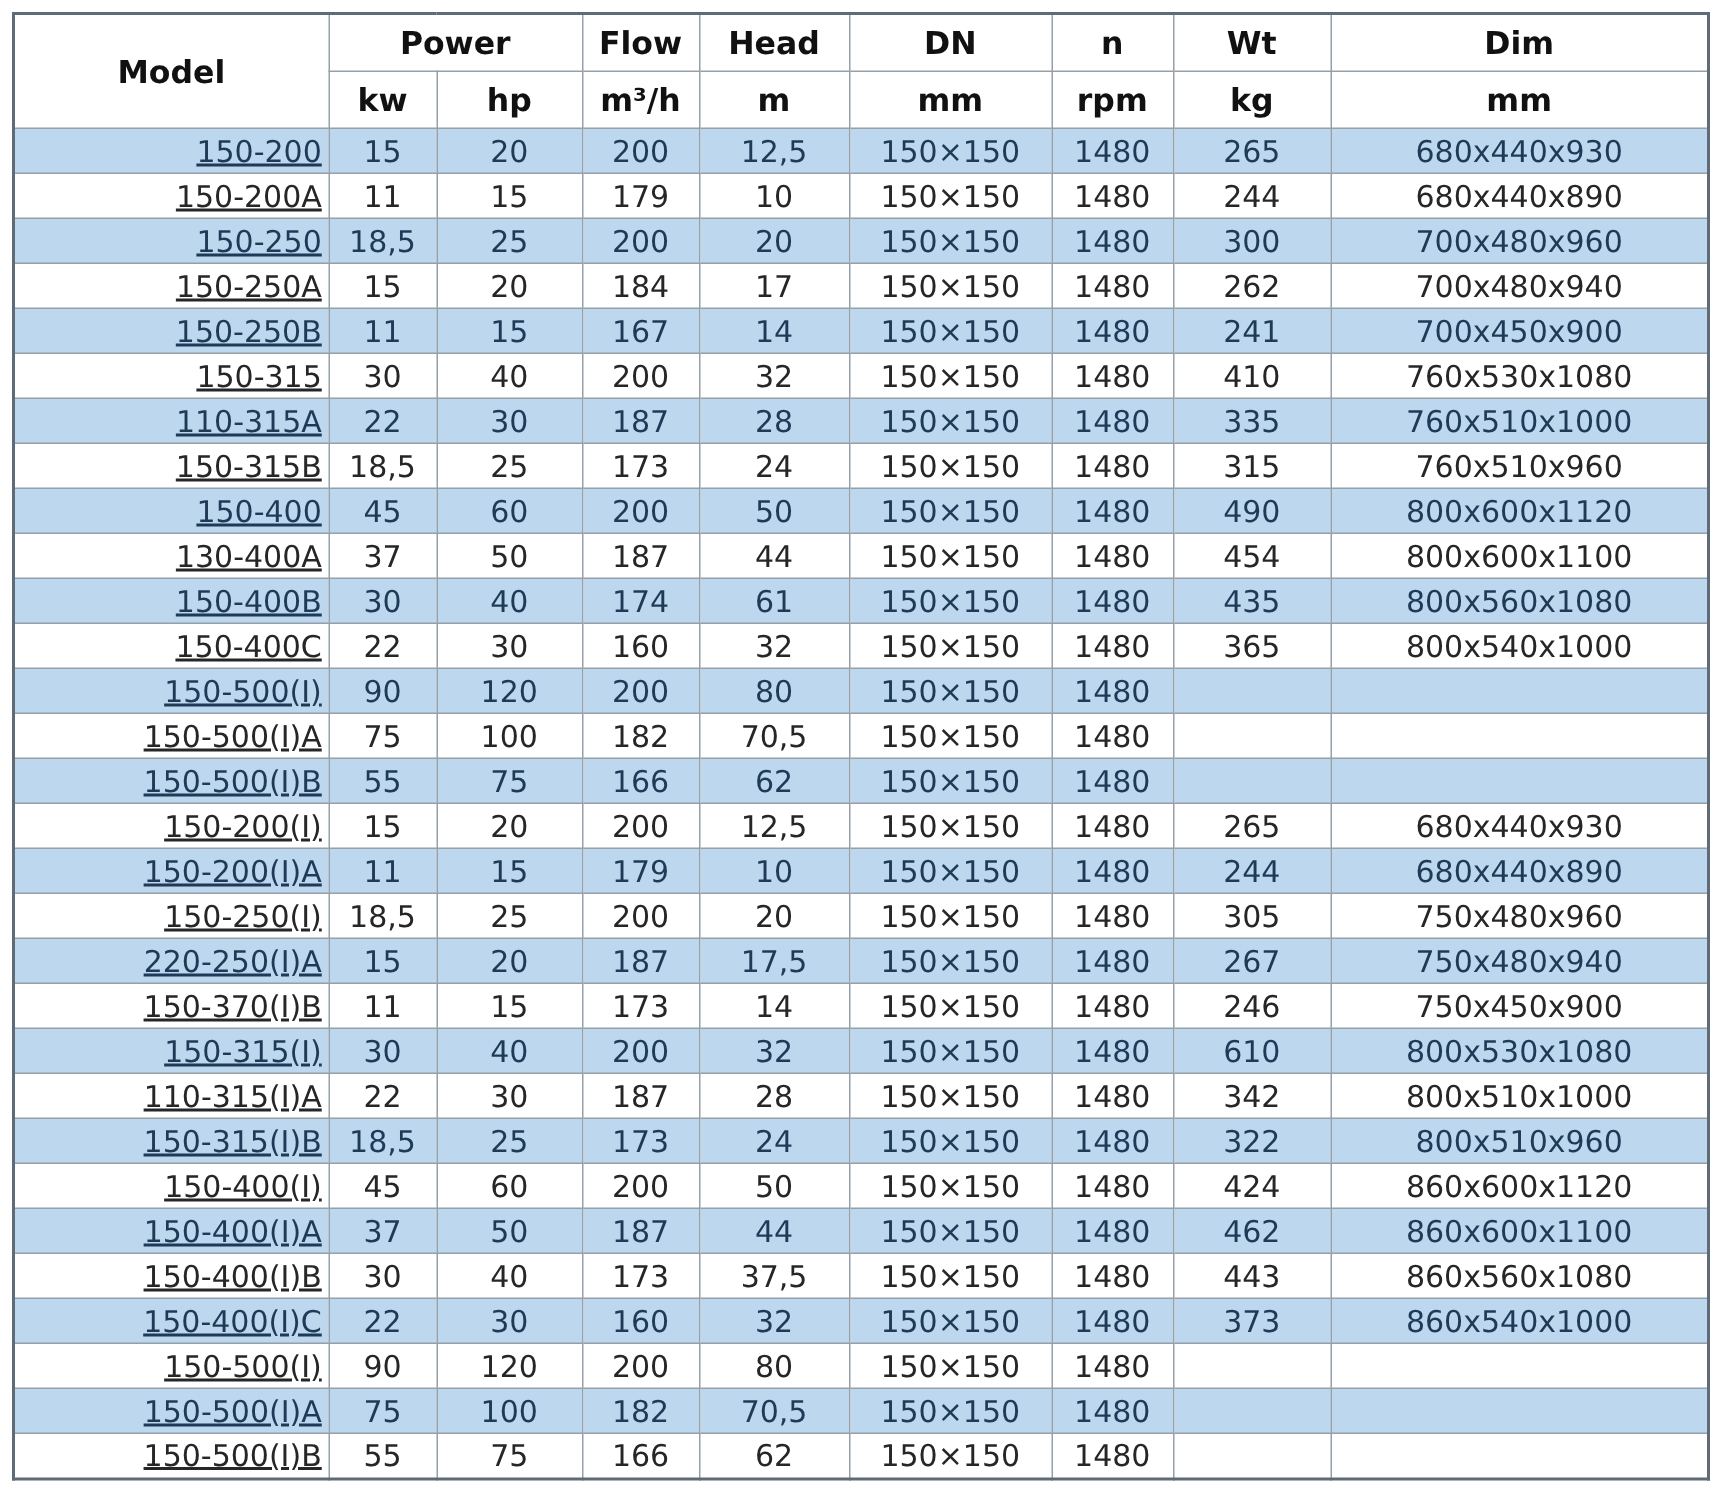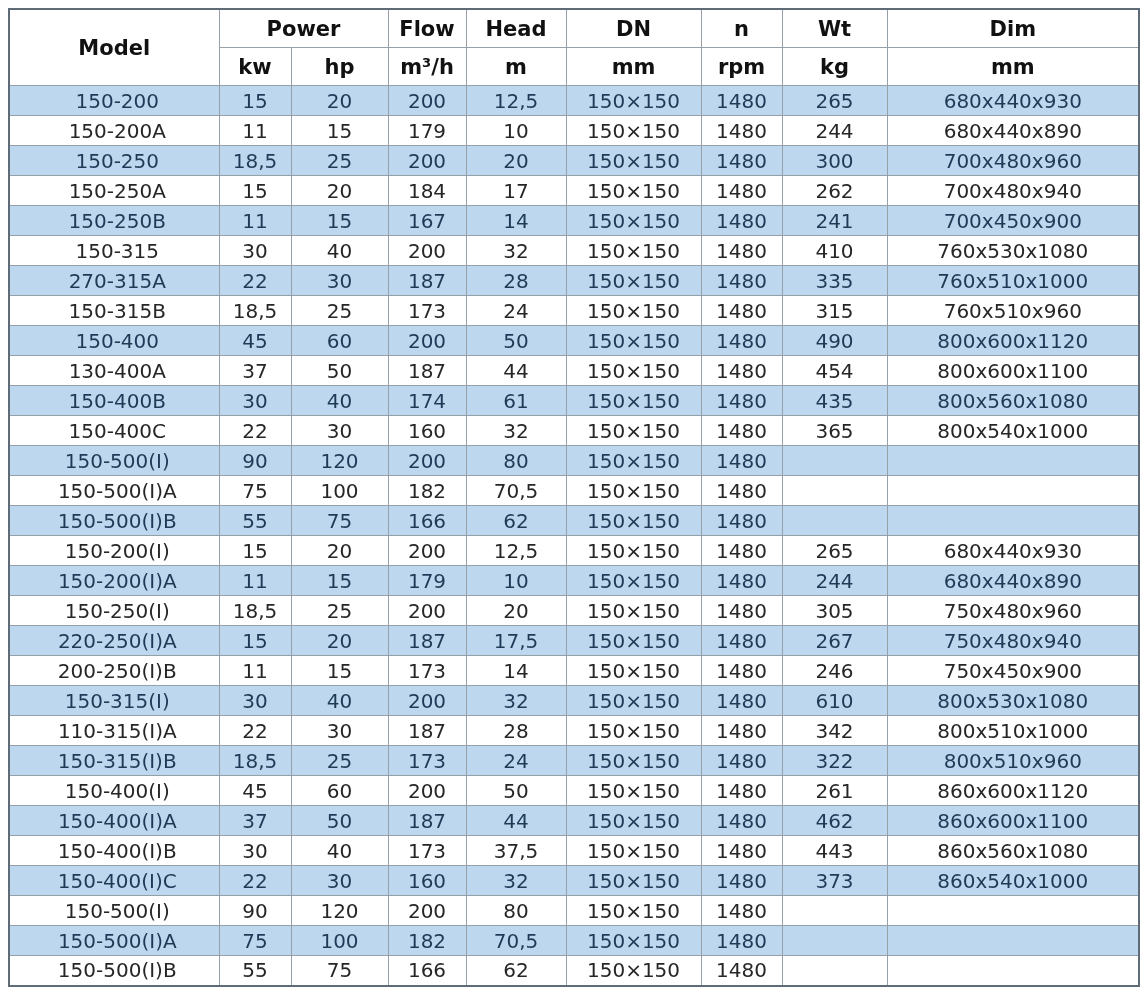--- a/index.html
+++ b/index.html
@@ -45,22 +45,23 @@
   tbody td {
     font-size: 20px;
     color: #262626;
     background: #ffffff;
   }
   tbody tr.alt td {
     background: #bdd7ee;
     color: #1f3a56;
   }
   tbody td.model-cell {
-    text-align: center;
+    text-align: right;
     padding-left: 10px;
+    text-decoration: underline;
   }
   
   col.c-model { width: 210px; }
   col.c-kw    { width: 72px;  }
   col.c-hp    { width: 97px;  }
   col.c-flow  { width: 78px;  }
   col.c-head  { width: 100px; }
   col.c-dn    { width: 135px; }
   col.c-n     { width: 81px;  }
   col.c-wt    { width: 105px; }
@@ -165,21 +166,21 @@
           <td>30</td>
           <td>40</td>
           <td>200</td>
           <td>32</td>
           <td>150×150</td>
           <td>1480</td>
           <td>410</td>
           <td>760x530x1080</td>
         </tr>
         <tr class="alt">
-          <td class="model-cell">270-315A</td>
+          <td class="model-cell">110-315A</td>
           <td>22</td>
           <td>30</td>
           <td>187</td>
           <td>28</td>
           <td>150×150</td>
           <td>1480</td>
           <td>335</td>
           <td>760x510x1000</td>
         </tr>
         <tr>
@@ -308,21 +309,21 @@
           <td>15</td>
           <td>20</td>
           <td>187</td>
           <td>17,5</td>
           <td>150×150</td>
           <td>1480</td>
           <td>267</td>
           <td>750x480x940</td>
         </tr>
         <tr>
-          <td class="model-cell">200-250(I)B</td>
+          <td class="model-cell">150-370(I)B</td>
           <td>11</td>
           <td>15</td>
           <td>173</td>
           <td>14</td>
           <td>150×150</td>
           <td>1480</td>
           <td>246</td>
           <td>750x450x900</td>
         </tr>
         <tr class="alt">
@@ -359,21 +360,21 @@
           <td>800x510x960</td>
         </tr>
         <tr>
           <td class="model-cell">150-400(I)</td>
           <td>45</td>
           <td>60</td>
           <td>200</td>
           <td>50</td>
           <td>150×150</td>
           <td>1480</td>
-          <td>261</td>
+          <td>424</td>
           <td>860x600x1120</td>
         </tr>
         <tr class="alt">
           <td class="model-cell">150-400(I)A</td>
           <td>37</td>
           <td>50</td>
           <td>187</td>
           <td>44</td>
           <td>150×150</td>
           <td>1480</td>

